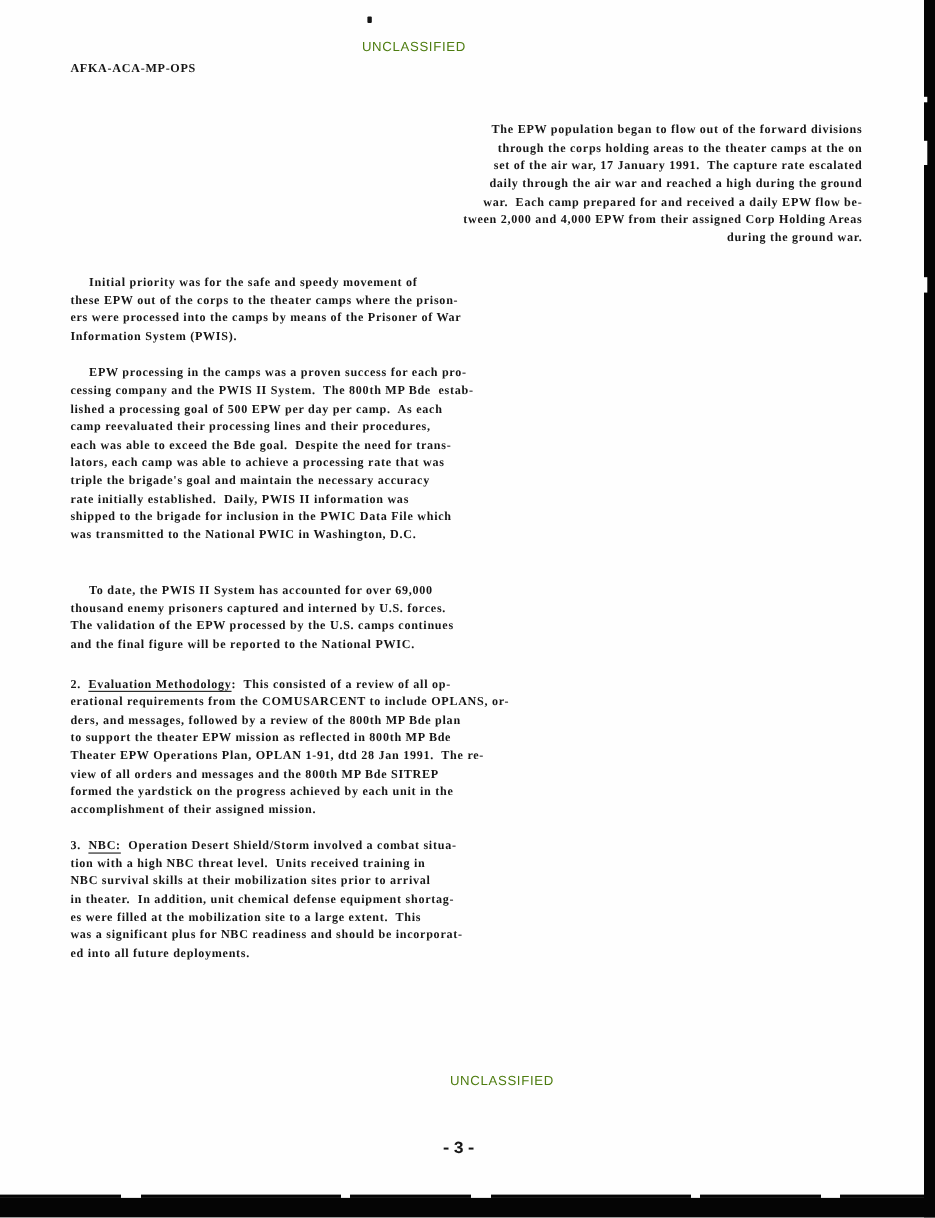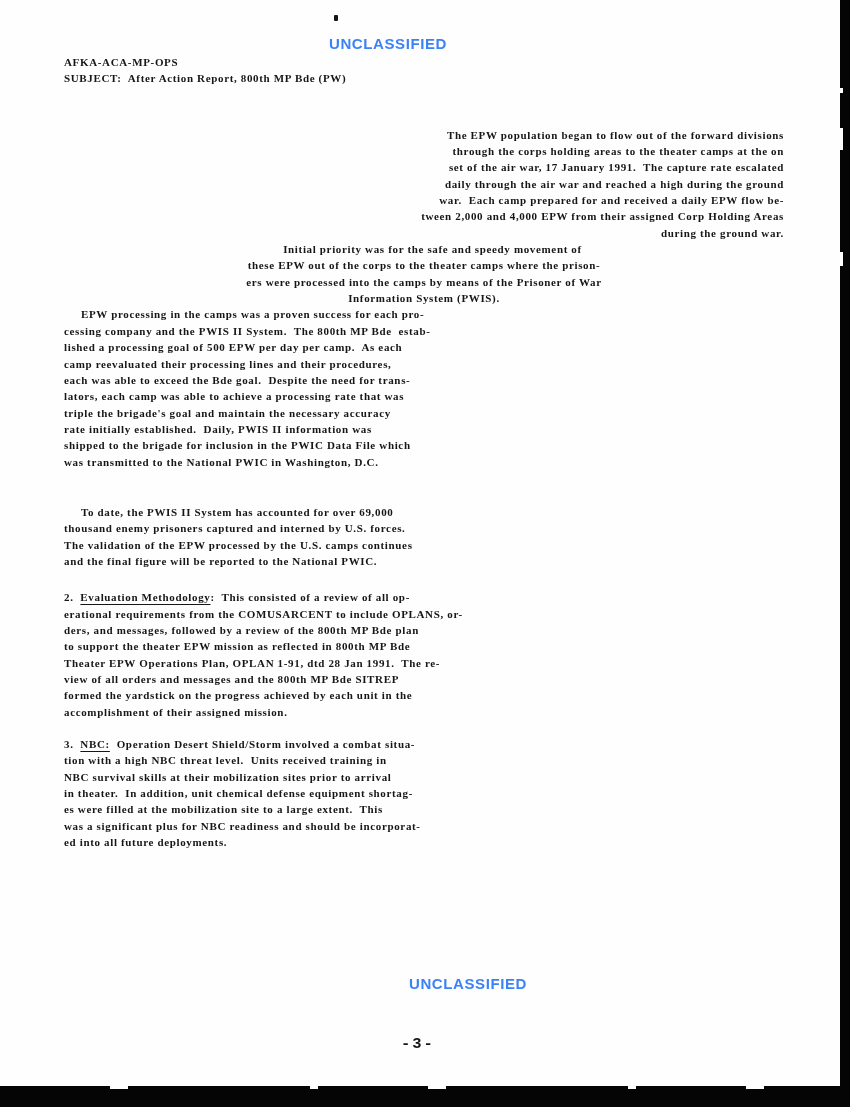--- a/index.html
+++ b/index.html
@@ -47,45 +47,45 @@
     position: absolute;
     left: 334px; top: 15px;
     width: 4px; height: 6px;
     background: #141414;
     border-radius: 1px;
   }
   
   .stamp {
     position: absolute;
     font-family: "Liberation Sans", sans-serif;
-    font-weight: bold;
-    font-size: 15px;
+    font-weight: normal;
+    font-size: 12px;
     letter-spacing: 0.6px;
-    color: #3b82f6;
+    color: #4d7c0f;
     white-space: nowrap;
   }
   .stamp.top { left: 329px; top: 35px; }
   .stamp.bottom { left: 409px; top: 975px; }
   
   .textcol {
     position: absolute;
     left: 64px; top: 54px;
     width: 720px;
     color: #161616;
     font-family: Liberation Serif, serif;
     font-weight: bold;
     font-size: 11px;
     line-height: 16.35px;
     letter-spacing: 0.65px;
   }
   .line { white-space: pre; }
   .para { white-space: pre-wrap; }
   .m-p1 { margin-top: 40px; text-align: right; }
-  .m-p2 { margin-top: 0; text-align: center; }
-  .m-p3 { }
+  .m-p2 { margin-top: 24px; }
+  .m-p3 { margin-top: 17px; }
   .m-p4 { margin-top: 34px; }
   .m-s2 { margin-top: 20px; }
   .m-s3 { margin-top: 16px; }
   .u { text-decoration: underline; text-underline-offset: 2.5px; text-align: center; }
   .pagenum {
     position: absolute;
     left: 401px; top: 1035px;
     font-family: "Liberation Mono", monospace;
     font-weight: bold;
     font-size: 15.5px;
@@ -99,21 +99,20 @@
 
 <div class="page">
 
   <div class="artifact-dot"></div>
 
   <div class="stamp top">UNCLASSIFIED</div>
 
   <div class="textcol">
     <div class="hdr">
         <div class="line">AFKA-ACA-MP-OPS</div>
-        <div class="line">SUBJECT:  After Action Report, 800th MP Bde (PW)</div>
       </div>
     <div class="para m-p1">     The EPW population began to flow out of the forward divisions
 through the corps holding areas to the theater camps at the on
 set of the air war, 17 January 1991.  The capture rate escalated
 daily through the air war and reached a high during the ground
 war.  Each camp prepared for and received a daily EPW flow be-
 tween 2,000 and 4,000 EPW from their assigned Corp Holding Areas
 during the ground war.</div>
     <div class="para m-p2">     Initial priority was for the safe and speedy movement of
 these EPW out of the corps to the theater camps where the prison-

